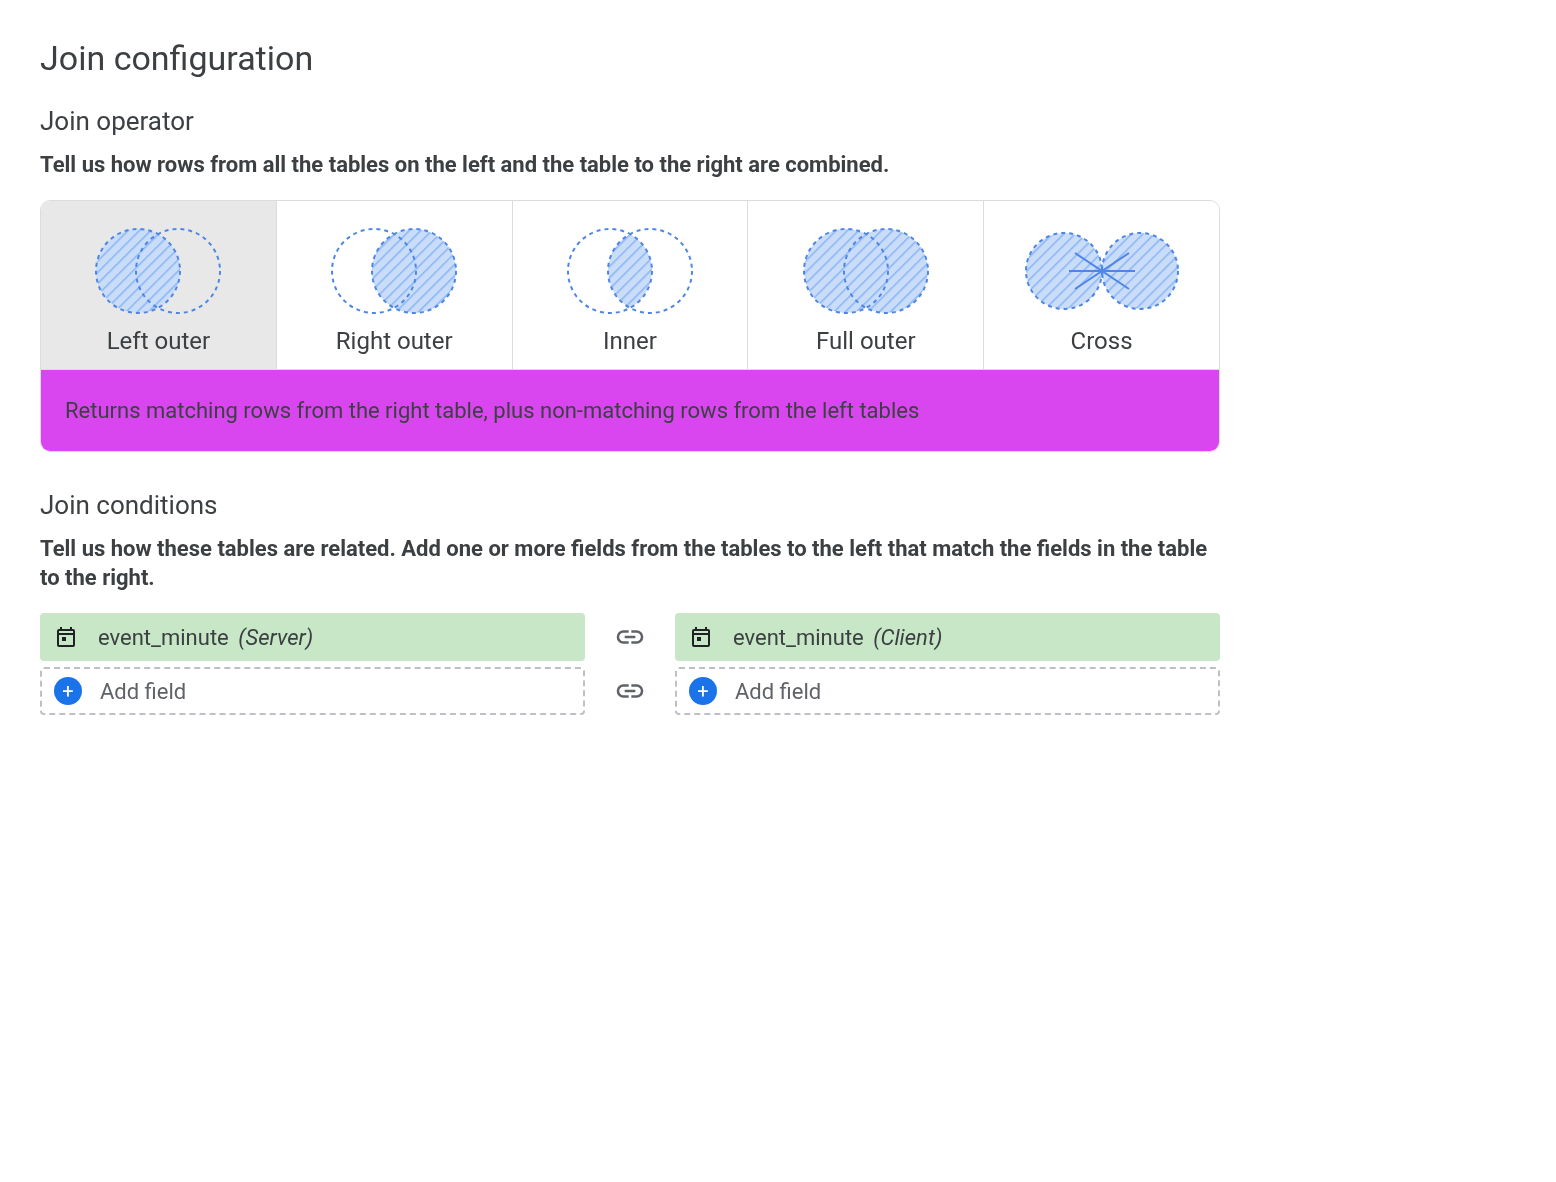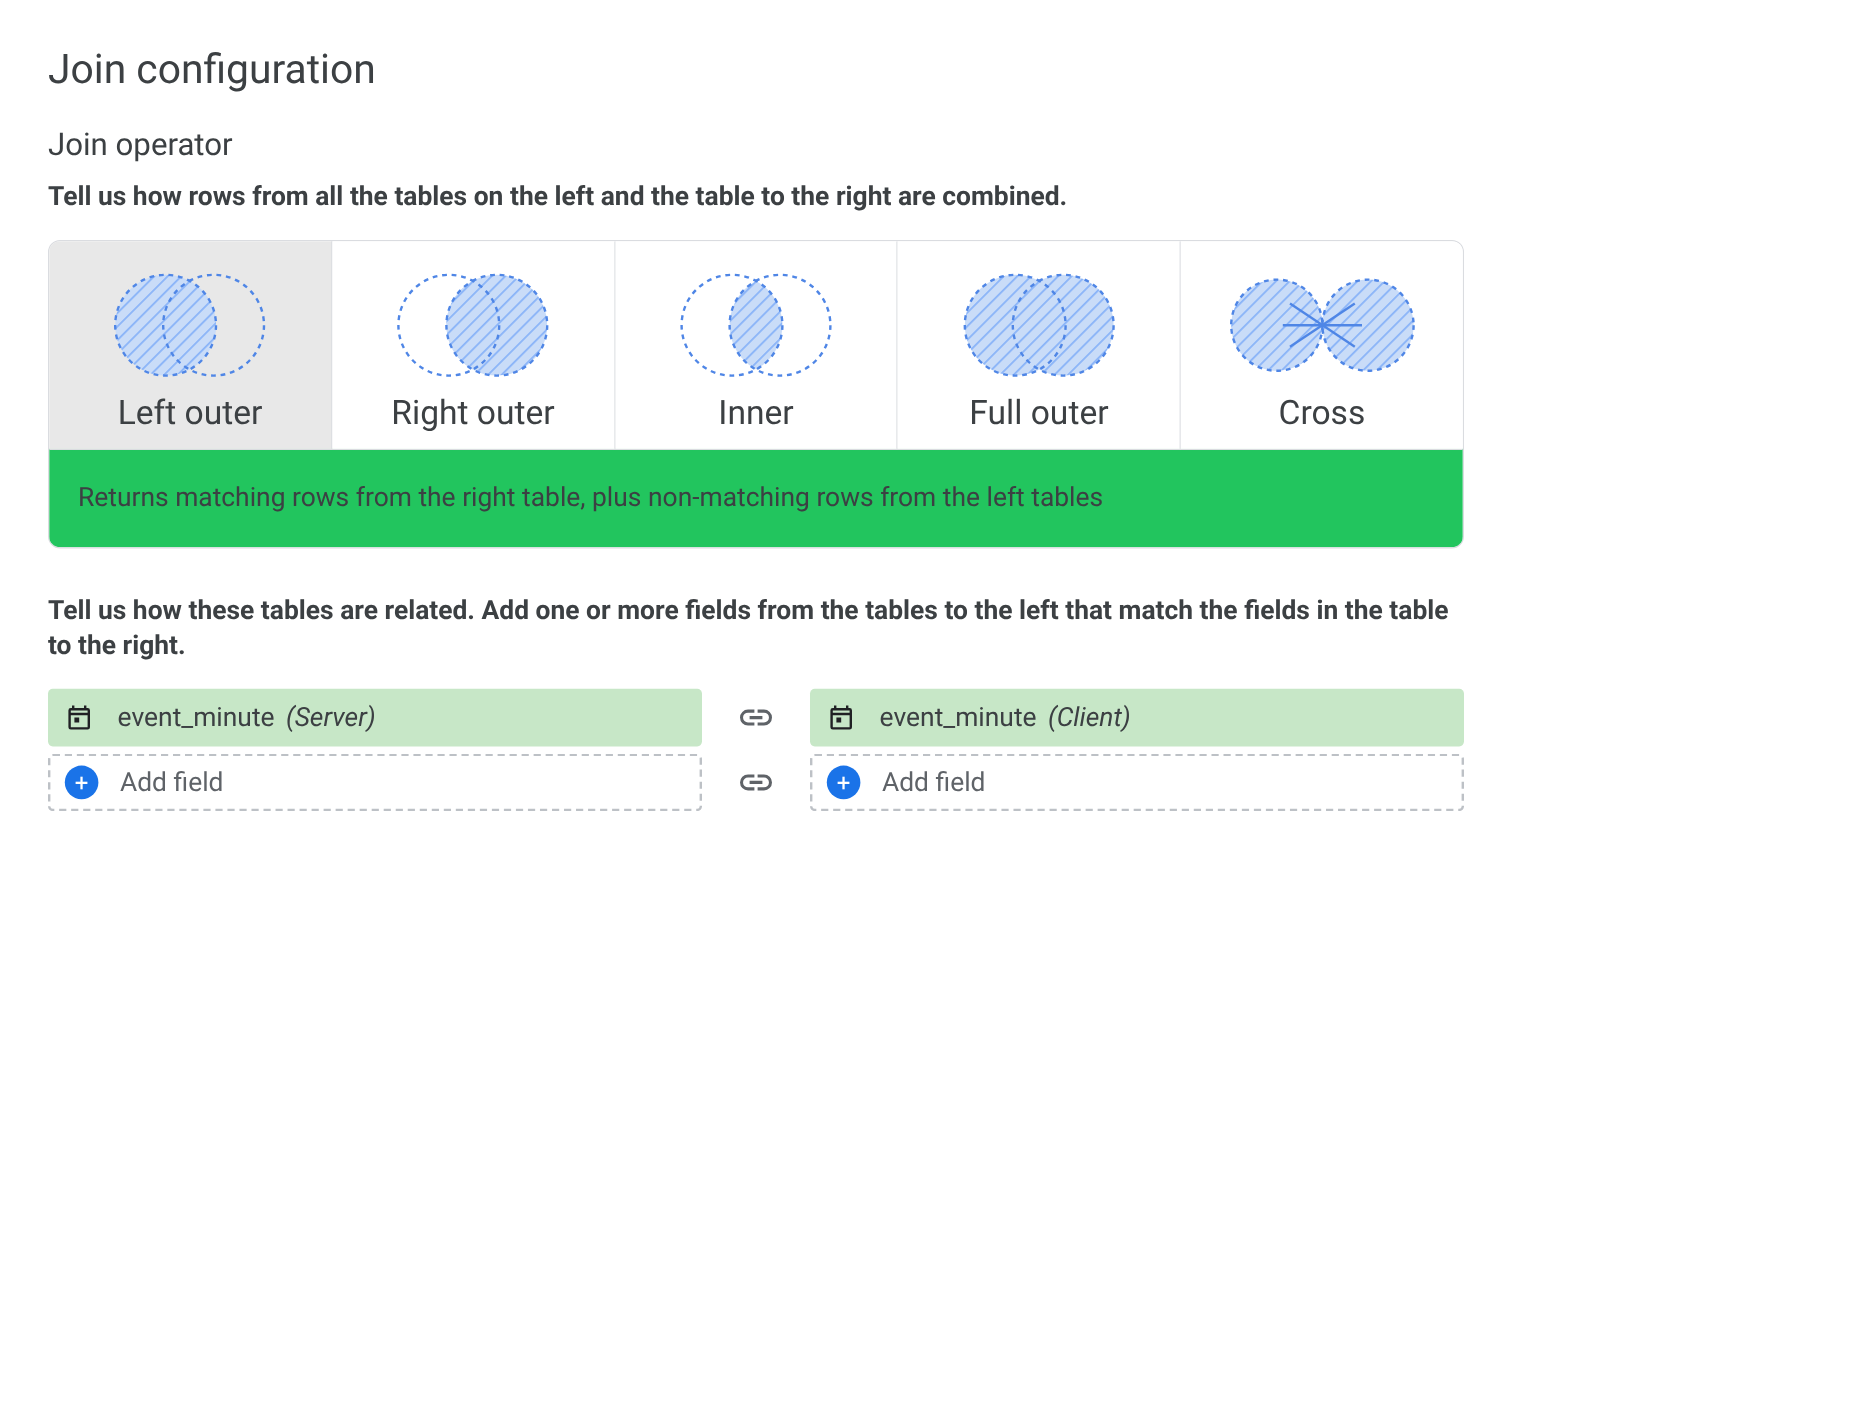--- a/index.html
+++ b/index.html
@@ -54,30 +54,30 @@
   }
   .operator-cell:last-child { border-right: none; }
   .operator-cell.selected { background: #e8e8e8; }
   .operator-icon {
     height: 96px;
     display: flex;
     align-items: center;
     justify-content: center;
   }
   .operator-label {
-    font-size: 28px;
+    font-size: 24px;
     color: #3c4043;
     margin-top: 8px;
   }
   .operator-desc-row {
     border-top: 1px solid #dadce0;
     padding: 28px 24px;
     font-size: 22px;
     color: #3c4043;
-    background: #22c55e;
+    background: #d946ef;
   }
 
   
   .conditions {
     margin-top: 18px;
   }
   .cond-row {
     display: flex;
     align-items: center;
     gap: 0;
@@ -269,20 +269,21 @@
             </g>
           </svg>
         </div>
         <div class="operator-label">Cross</div>
       </div>
 
     </div>
     <div class="operator-desc-row">Returns matching rows from the right table, plus non-matching rows from the left tables</div>
   </div>
 
+  <h2 class="section-title">Join conditions</h2>
   <p class="section-desc">Tell us how these tables are related. Add one or more fields from the tables to the left that match the fields in the table to the right.</p>
 
   <div class="conditions">
 
     <div class="cond-row">
       <div class="cond-field filled">
         <span class="field-icon">
           <svg width="24" height="24" viewBox="0 0 24 24" fill="#202124">
               <path d="M19 4h-1V2h-2v2H8V2H6v2H5a2 2 0 0 0-2 2v14a2 2 0 0 0 2 2h14a2 2 0 0 0 2-2V6a2 2 0 0 0-2-2zm0 16H5V10h14v10zM5 8V6h14v2H5zm3 4h4v4H8v-4z"></path>
             </svg>

